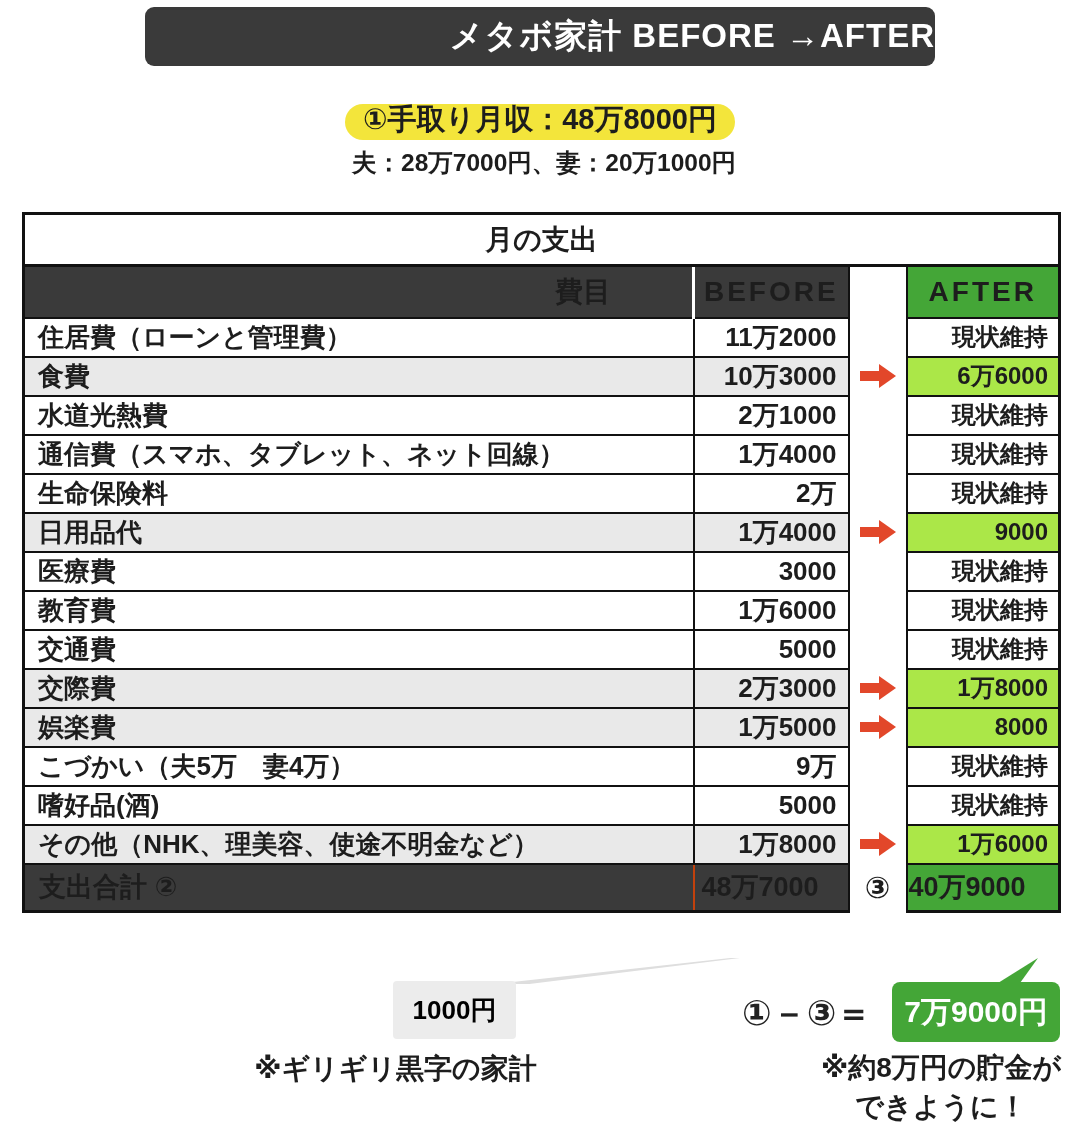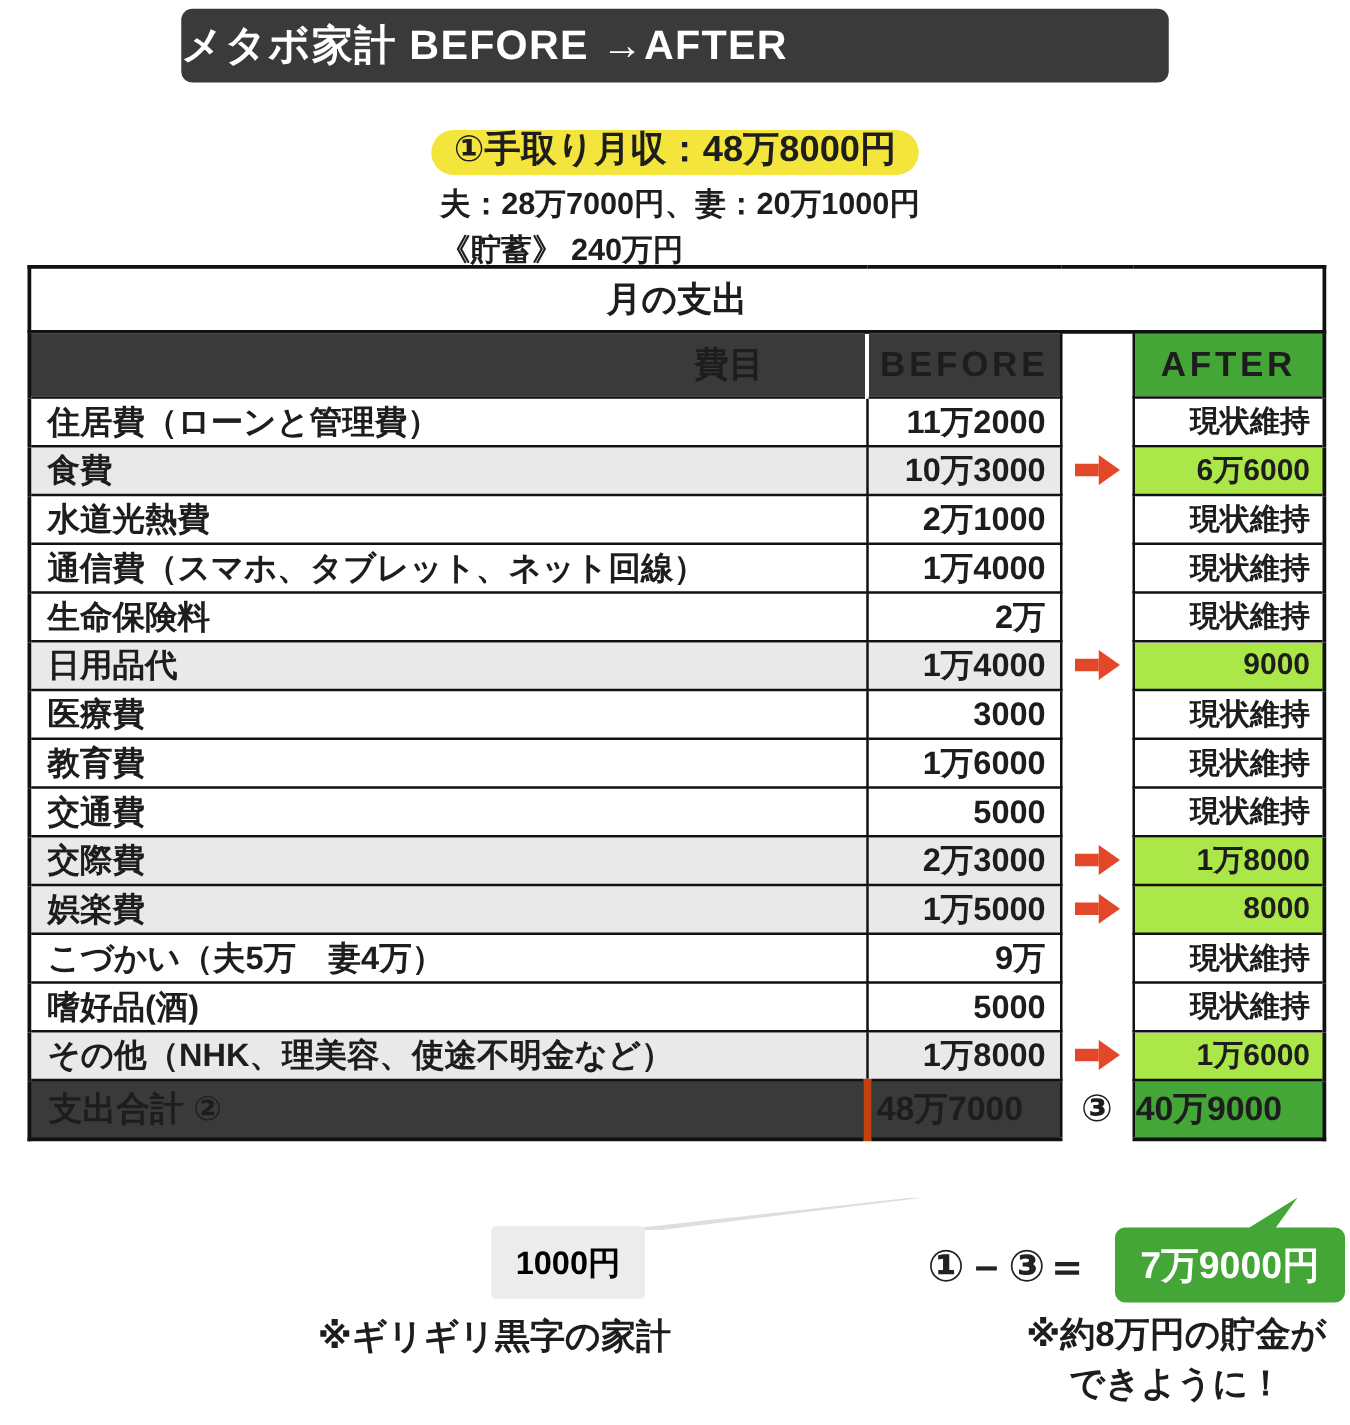--- a/index.html
+++ b/index.html
@@ -7,21 +7,21 @@
     --stripe:#e9e9e9; --yellow:#f3e53b; --gray-box:#ececec; --gray-tail:#dedede;
     --ink:#1d1d1d; --border:#111111;
   }
   *{box-sizing:border-box;}
   html,body{margin:0;padding:0;background:#fff;}
   body{width:1080px;height:1140px;font-family:"Liberation Sans","DejaVu Sans",sans-serif;color:var(--ink);}
   .page{position:relative;width:1080px;height:1140px;overflow:hidden;background:#fff;}
 
   
   .title-bar{position:absolute;left:145px;top:7px;width:790px;height:59px;background:var(--dark);
-    border-radius:9px;display:flex;align-items:center;justify-content:flex-start;}
+    border-radius:9px;display:flex;align-items:center;justify-content:flex-end;}
   .title-bar span{color:#fff;font-size:33px;font-weight:700;letter-spacing:1px;}
 
   
   .headline-wrap{position:absolute;left:0;top:100px;width:1080px;text-align:center;}
   .hl{display:inline-block;position:relative;z-index:0;font-size:29px;font-weight:700;padding:0 6px;}
   .hl::before{content:"";position:absolute;left:-12px;right:-12px;top:4px;bottom:0;
     background:var(--yellow);border-radius:999px;z-index:-1;}
   .inc-line{position:absolute;left:352px;font-size:24.5px;font-weight:700;}
   .inc-line.l2{top:146px;}
   .inc-line.l3{top:183px;}
@@ -41,59 +41,58 @@
   td.c-after{border:2px solid var(--border);border-right-width:3px;font-size:24px;text-align:right;padding-right:10px;}
   tr.changed td.c-item,tr.changed td.c-before{background:var(--stripe);}
   tr.changed td.c-after{background:var(--lime);}
   .arrow{display:none;align-items:center;justify-content:center;height:100%;}
   tr.changed .arrow{display:flex;}
   .arrow .bar{width:19px;height:10px;background:var(--red);}
   .arrow .head{width:0;height:0;border-left:17px solid var(--red);
     border-top:12px solid transparent;border-bottom:12px solid transparent;}
   .total-row{height:48px;}
   td.t-item{background:var(--dark);color:#fff;border:2px solid var(--border);border-left-width:3px;
-    border-bottom-width:3px;border-right:6px solid #c2410c;font-size:27px;padding-left:14px;}
+    border-bottom-width:3px;border-right:2px solid #c2410c;font-size:27px;padding-left:14px;}
   td.t-before{background:var(--dark);color:#fff;border:2px solid var(--border);border-bottom-width:3px;
     text-align:right;padding-right:29px;font-size:27px;}
   td.t-gap{font-size:30px;text-align:center;color:var(--ink);}
   td.t-after{background:var(--green);color:#fff;border:2px solid var(--border);border-right-width:3px;
     border-bottom-width:3px;text-align:left;padding-right:32px;font-size:27px;}
 
   
   .footer{position:absolute;left:0;top:956px;width:1080px;height:184px;}
   .tail-left{position:absolute;left:495px;top:2px;width:245px;height:26px;background:var(--gray-tail);
     clip-path:polygon(0% 100%,14% 100%,100% 0%,96% 0%);}
   .tail-right{position:absolute;left:990px;top:2px;width:48px;height:30px;background:var(--green);
     clip-path:polygon(0% 100%,100% 0%,55% 100%);}
   .eq{position:absolute;font-size:35px;font-weight:700;color:#222;}
   .eq-left{left:252px;top:34px;}
   .eq-right{left:742px;top:34px;}
   .val-box{position:absolute;display:flex;align-items:center;justify-content:center;font-weight:700;}
   .val-left{left:393px;top:25px;width:123px;height:58px;background:var(--gray-box);border-radius:4px;
     font-size:26px;color:#000000;}
-  .val-right{left:892px;top:26px;width:184px;height:60px;background:var(--green);border-radius:8px;
+  .val-right{left:892px;top:26px;width:168px;height:60px;background:var(--green);border-radius:8px;
     font-size:30px;color:#fff;}
   .note{position:absolute;font-size:28px;font-weight:700;text-align:center;}
   .note-left{left:213px;top:94px;width:365px;}
   .note-right{left:795px;top:92px;width:292px;line-height:39px;}
 </style>
 </head>
 <body>
 
 <div class="page">
 
   <div class="title-bar">
     <span>メタボ家計 BEFORE →AFTER</span>
   </div>
 
   <div class="headline-wrap">
     <span class="hl">①手取り月収：48万8000円</span>
   </div>
   <div class="inc-line l2">夫：28万7000円、妻：20万1000円</div>
-  <div class="inc-line l3">《貯蓄》 240万円</div>
 
   <table class="budget">
     <colgroup>
       <col style="width:670px">
         <col style="width:155px">
         <col style="width:58px">
         <col style="width:153px">
     </colgroup>
     <thead>
       <tr>

